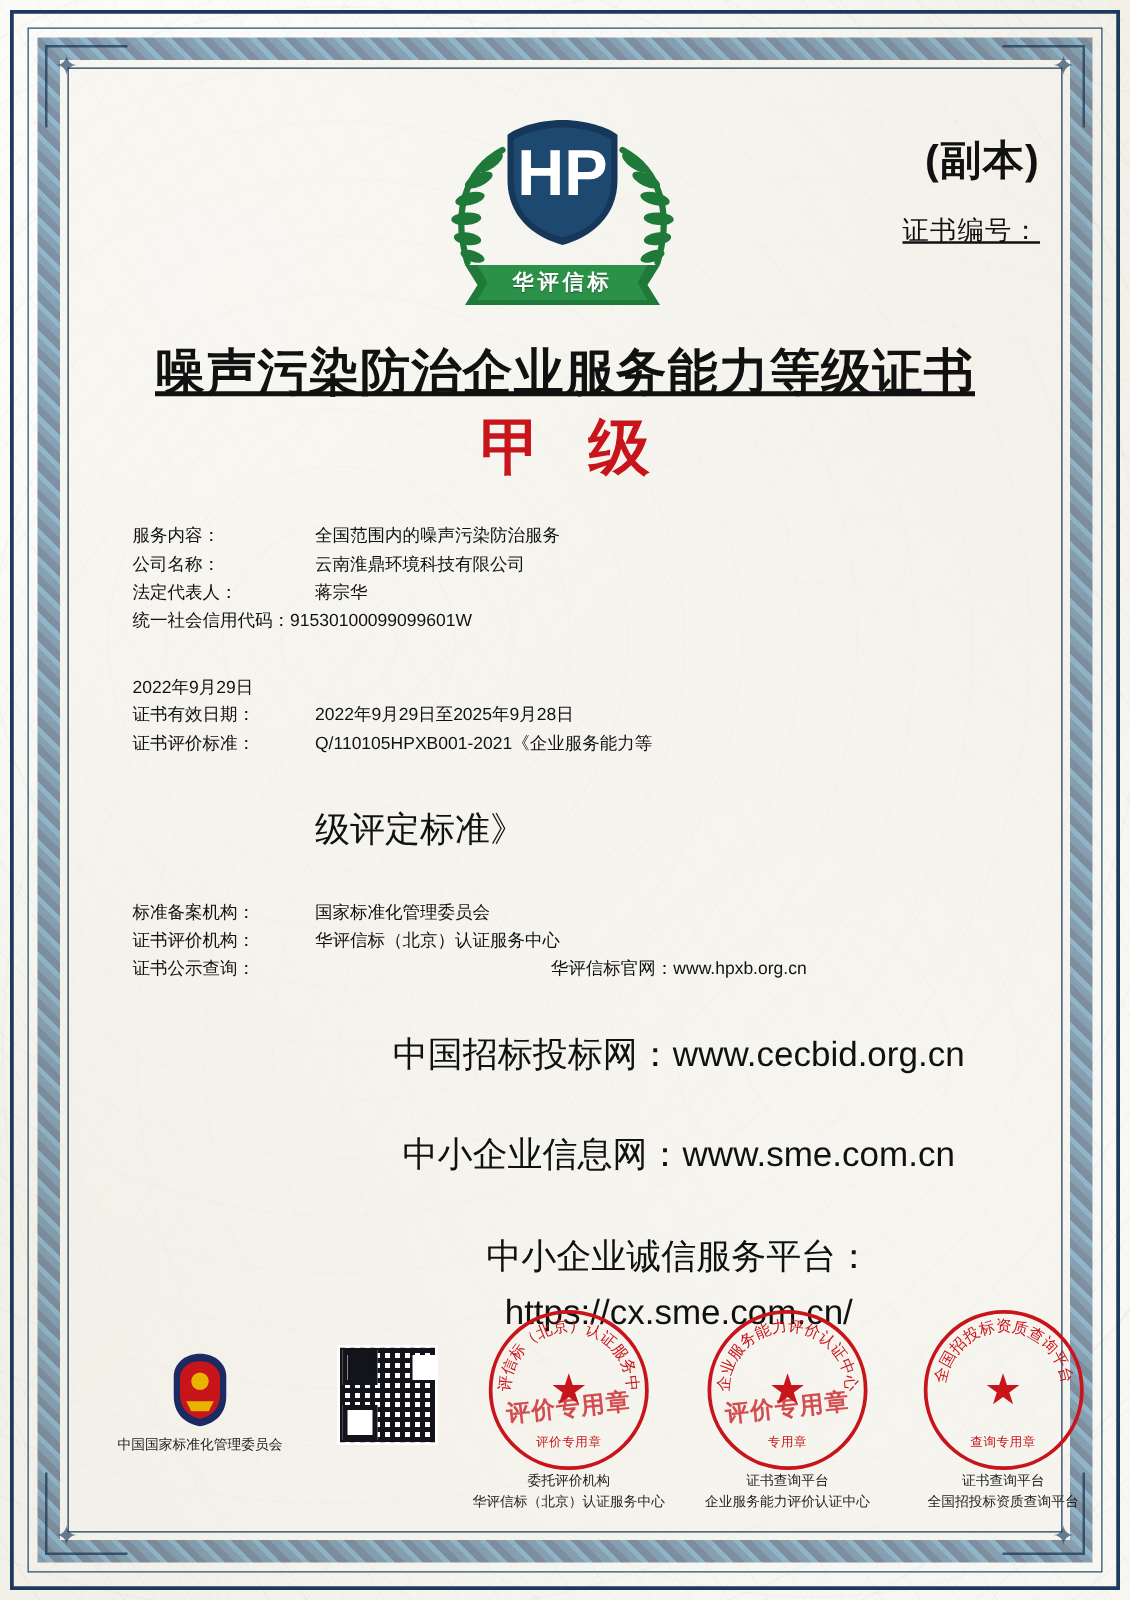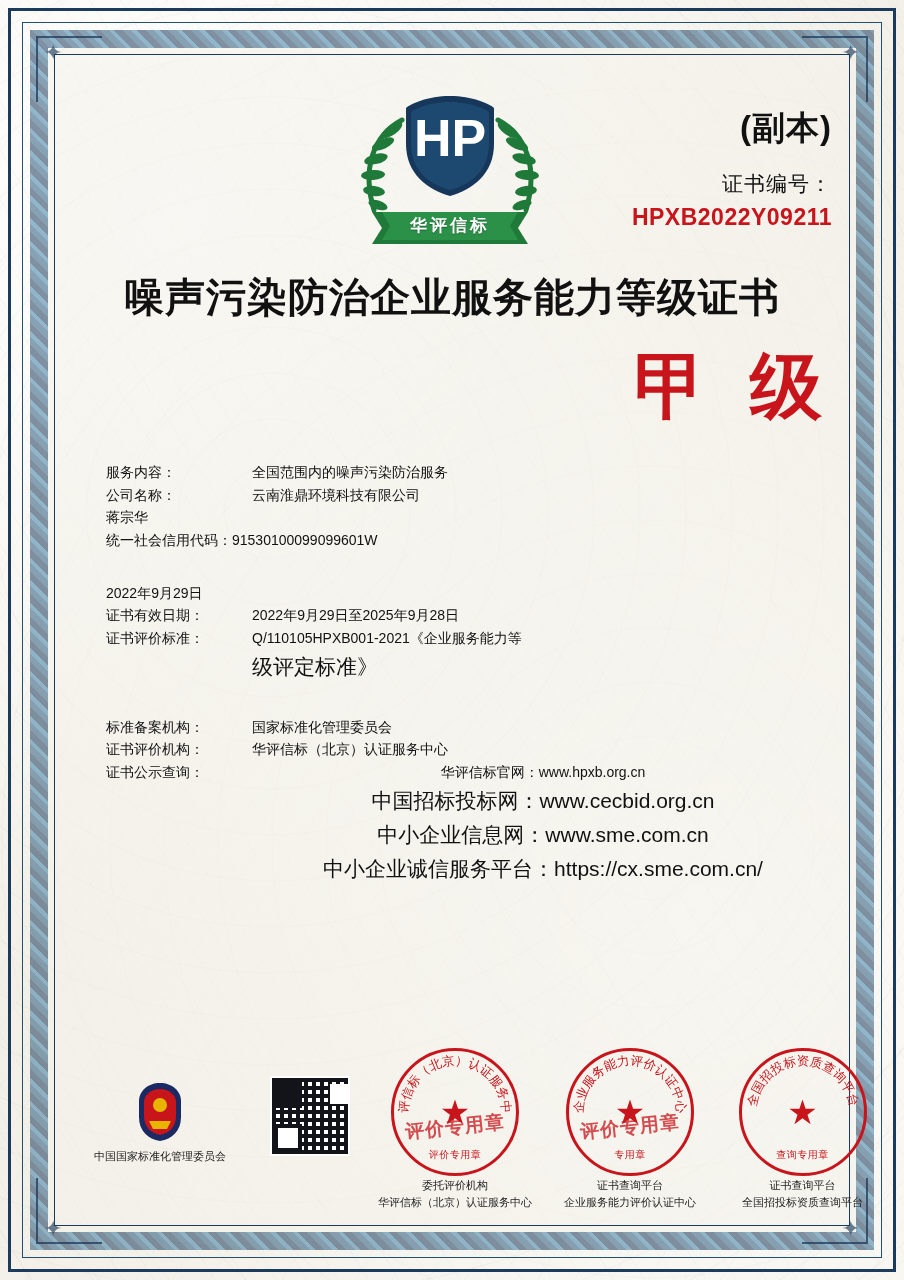--- a/index.html
+++ b/index.html
@@ -150,45 +150,47 @@
     color: #111111;
     letter-spacing: 1px;
   }
   .cert-no-label {
     position: absolute;
     right: 2px;
     top: 104px;
     font-size: 21px;
     color: #111111;
     letter-spacing: 1px;
+    text-decoration: underline;
   }
   .cert-no-value {
     position: absolute;
     right: 2px;
     top: 138px;
     font-size: 23px;
     font-weight: bold;
     color: #c8141b;
     letter-spacing: 0.5px;
   }
 
   
   .main-title {
     margin-top: 4px;
     text-align: center;
     font-size: 40px;
     font-weight: bold;
     color: #111111;
     letter-spacing: 1px;
     white-space: nowrap;
+    text-decoration: underline;
   }
   .grade {
-    margin-top: 14px;
-    text-align: right;
-    font-size: 72px;
+    margin-top: 0;
+    text-align: center;
+    font-size: 49px;
     font-weight: bold;
     color: #c8141b;
     letter-spacing: 12px;
     text-indent: 12px;
   }
 
   
   .block {
     margin-top: 26px;
     padding-left: 36px;
@@ -209,22 +211,23 @@
     color: #111111;
   }
   .row .v {
     flex: 1 1 auto;
     color: #111111;
     white-space: normal;
   }
   .k-w3 { width: 146px; }
   .continuation {
     padding-left: 146px;
-    font-size: 21px;
+    font-size: 28px;
     line-height: 1.62;
+    margin-top: 35px;
   }
   .link {
     color: #111111;
     text-align: center;
   }
 
   
   .footer {
     position: absolute;
     left: 0; right: 0;
@@ -375,36 +378,36 @@
 
         <svg class="ribbon" viewBox="0 0 164 40">
           <path d="M4 6 L160 6 L150 22 L160 38 L4 38 L14 22 Z" fill="#1f7a3a"></path>
           <path d="M14 6 L150 6 L142 20 L150 34 L14 34 L22 20 Z" fill="#2b9148"></path>
         </svg>
         <div class="ribbon-text">华评信标</div>
       </div>
 
       <div class="copy-label">(副本)</div>
       <div class="cert-no-label">证书编号：</div>
-      <div class="cert-no-value">HPXB2022Y09211</div>
     </div>
 
     <div class="main-title">噪声污染防治企业服务能力等级证书</div>
     <div class="grade">甲 级</div>
 
     <div class="block first">
       <div class="row">
         <span class="k k-w3">服务内容：</span>
         <span class="v">全国范围内的噪声污染防治服务</span>
       </div>
       <div class="row">
         <span class="k k-w3">公司名称：</span>
         <span class="v">云南淮鼎环境科技有限公司</span>
       </div>
       <div class="row">
+        <span class="k k-w3">法定代表人：</span>
         <span class="v">蒋宗华</span>
       </div>
       <div class="row">
         <span class="k">统一社会信用代码：</span>
         <span class="v">91530100099099601W</span>
       </div>
     </div>
 
     <div class="block second">
       <div class="row">

